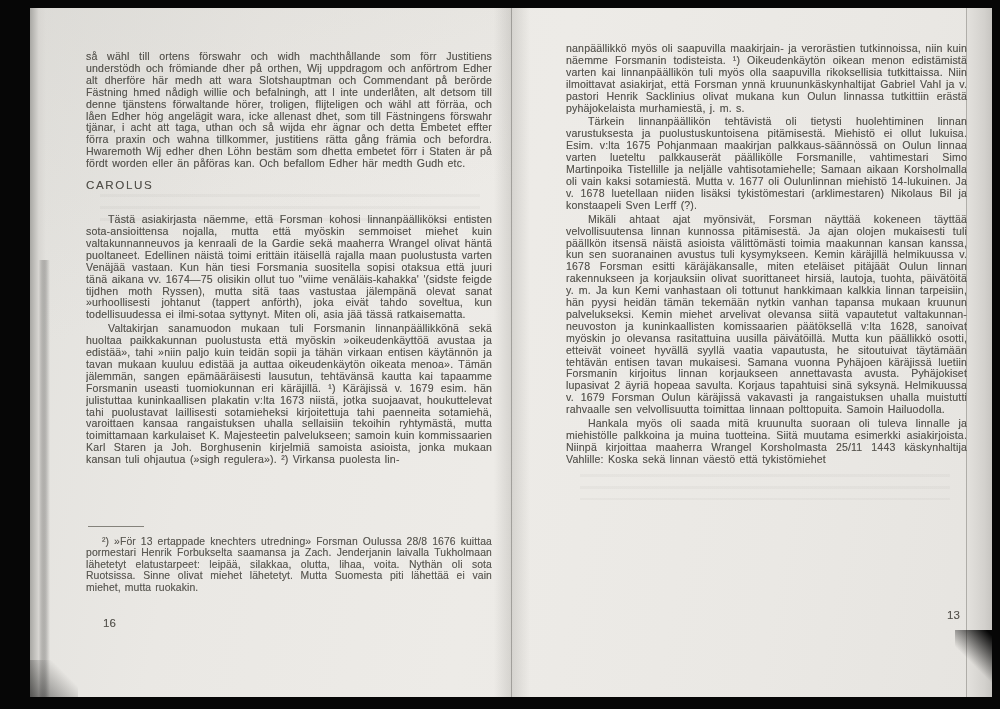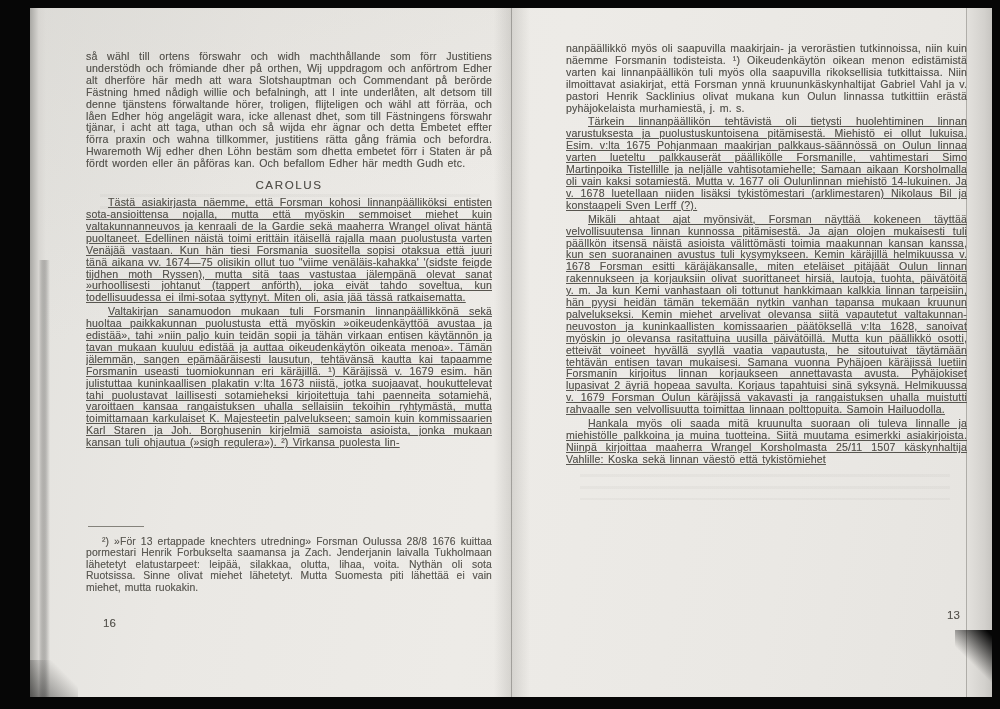--- a/index.html
+++ b/index.html
@@ -41,24 +41,24 @@
     background:repeating-linear-gradient(to bottom, transparent 0 4px, #6a6862 4px 7px, transparent 7px 12px); }
   
   .col { position:absolute; overflow:hidden; }
   .col-left  { left:86px;  top:51px; width:406px; height:466px; }
   .col-right { left:566px; top:43px; width:401px; height:492px; }
   p.body-par {
     margin:0; font-size:10.6px; line-height:11.9px; color:#57554f;
     text-align:justify; word-spacing:1.2px; letter-spacing:.15px;
     text-shadow:0 0 .4px rgba(95,93,87,.55);
   }
-  p.body-par.indent { text-indent:22px; margin-top:2px;text-decoration:underline; }
+  p.body-par.indent { text-indent:22px; margin-top:2px; }
   h2.section-heading {
-    margin:8px 0 6px; font-size:11.6px; font-weight:400; letter-spacing:1.6px;
-    text-align:center; color:#53514b; text-shadow:0 0 .4px rgba(95,93,87,.55);
+    margin:8px 0 23px; font-size:11.6px; font-weight:400; letter-spacing:1.6px;
+    text-align:left; color:#53514b; text-shadow:0 0 .4px rgba(95,93,87,.55);
   }
   .fn-block { position:absolute; }
   .fn-left  { left:86px;  top:526px; width:406px; }
   .fn-right { left:566px; top:552px; width:401px; }
   .fn-rule { width:56px; height:1px; background:#84827b; margin:0 0 9px 2px; }
   p.footnote {
     margin:0 0 2px; font-size:10.4px; line-height:11.4px; color:#5a5852;
     text-align:justify; text-indent:16px; word-spacing:1px; letter-spacing:.1px;
     text-shadow:0 0 .4px rgba(95,93,87,.5);
   }
@@ -97,16 +97,16 @@
   <div class="fn-block fn-left">
     <div class="fn-rule"></div>
     <p class="footnote">²) »För 13 ertappade knechters utredning» Forsman Oulussa 28/8 1676 kuittaa pormestari Henrik Forbukselta saamansa ja Zach. Jenderjanin laivalla Tukholmaan lähetetyt elatustarpeet: leipää, silakkaa, olutta, lihaa, voita. Nythän oli sota Ruotsissa. Sinne olivat miehet lähetetyt. Mutta Suomesta piti lähettää ei vain miehet, mutta ruokakin.</p>
   </div>
   <div class="pagenum pagenum-left">16</div>
 
   <div class="col col-right">
     <p class="body-par">nanpäällikkö myös oli saapuvilla maakirjain- ja verorästien tutkinnoissa, niin kuin näemme Forsmanin todisteista. ¹) Oikeudenkäytön oikean menon edistämistä varten kai linnanpäällikön tuli myös olla saapuvilla rikoksellisia tutkittaissa. Niin ilmoittavat asiakirjat, että Forsman ynnä kruununkäskynhaltijat Gabriel Vahl ja v. pastori Henrik Sacklinius olivat mukana kun Oulun linnassa tutkittiin erästä pyhäjokelaista murhamiestä, j. m. s.</p>
     <p class="body-par indent">Tärkein linnanpäällikön tehtävistä oli tietysti huolehtiminen linnan varustuksesta ja puolustuskuntoisena pitämisestä. Miehistö ei ollut lukuisa. Esim. v:lta 1675 Pohjanmaan maakirjan palkkaus-säännössä on Oulun linnaa varten lueteltu palkkauserät päällikölle Forsmanille, vahtimestari Simo Martinpoika Tistellille ja neljälle vahtisotamiehelle; Samaan aikaan Korsholmalla oli vain kaksi sotamiestä. Mutta v. 1677 oli Oulunlinnan miehistö 14-lukuinen. Ja v. 1678 luetellaan niiden lisäksi tykistömestari (arklimestaren) Nikolaus Bil ja konstaapeli Sven Lerff (?).</p>
     <p class="body-par indent">Mikäli ahtaat ajat myönsivät, Forsman näyttää kokeneen täyttää velvollisuutensa linnan kunnossa pitämisestä. Ja ajan olojen mukaisesti tuli päällkön itsensä näistä asioista välittömästi toimia maakunnan kansan kanssa, kun sen suoranainen avustus tuli kysymykseen. Kemin käräjillä helmikuussa v. 1678 Forsman esitti käräjäkansalle, miten eteläiset pitäjäät Oulun linnan rakennukseen ja korjauksiin olivat suorittaneet hirsiä, lautoja, tuohta, päivätöitä y. m. Ja kun Kemi vanhastaan oli tottunut hankkimaan kalkkia linnan tarpeisiin, hän pyysi heidän tämän tekemään nytkin vanhan tapansa mukaan kruunun palvelukseksi. Kemin miehet arvelivat olevansa siitä vapautetut valtakunnan-neuvoston ja kuninkaallisten komissaarien päätöksellä v:lta 1628, sanoivat myöskin jo olevansa rasitattuina uusilla päivätöillä. Mutta kun päällikkö osotti, etteivät voineet hyvällä syyllä vaatia vapautusta, he sitoutuivat täytämään tehtävän entisen tavan mukaisesi. Samana vuonna Pyhäjoen käräjissä luetiin Forsmanin kirjoitus linnan korjaukseen annettavasta avusta. Pyhäjokiset lupasivat 2 äyriä hopeaa savulta. Korjaus tapahtuisi sinä syksynä. Helmikuussa v. 1679 Forsman Oulun käräjissä vakavasti ja rangaistuksen uhalla muistutti rahvaalle sen velvollisuutta toimittaa linnaan polttopuita. Samoin Hailuodolla.</p>
-    <p class="body-par indent">Hankala myös oli saada mitä kruunulta suoraan oli tuleva linnalle ja miehistölle palkkoina ja muina tuotteina. Siitä muutama esimerkki asiakirjoista. Niinpä kirjoittaa maaherra Wrangel Korsholmasta 25/11 1507 käskynhaltija Vahlille: Koska sekä linnan väestö että tykistömiehet</p>
+    <p class="body-par indent">Hankala myös oli saada mitä kruunulta suoraan oli tuleva linnalle ja miehistölle palkkoina ja muina tuotteina. Siitä muutama esimerkki asiakirjoista. Niinpä kirjoittaa maaherra Wrangel Korsholmasta 25/11 1443 käskynhaltija Vahlille: Koska sekä linnan väestö että tykistömiehet</p>
   </div>
   <div class="pagenum pagenum-right">13</div>
 </div>
 
 </body></html>

